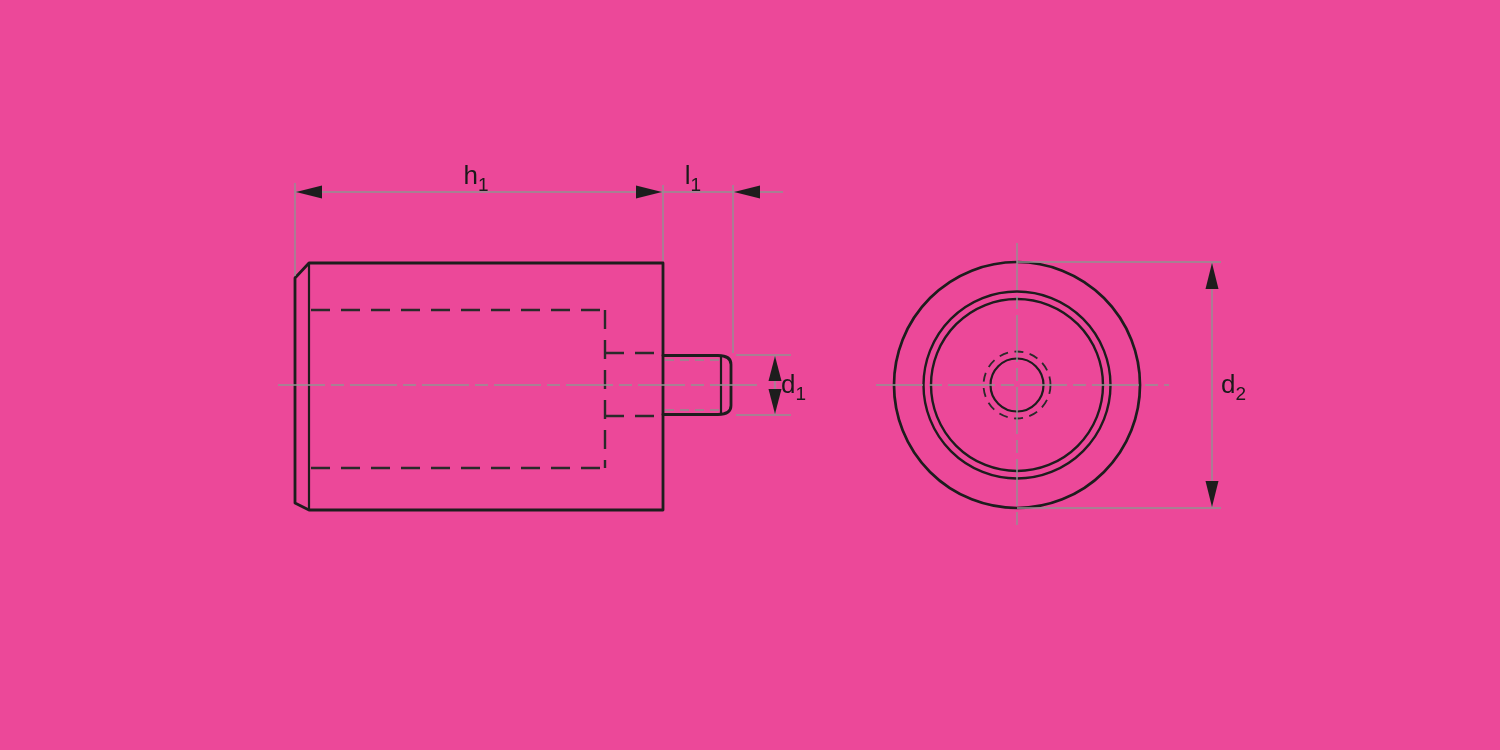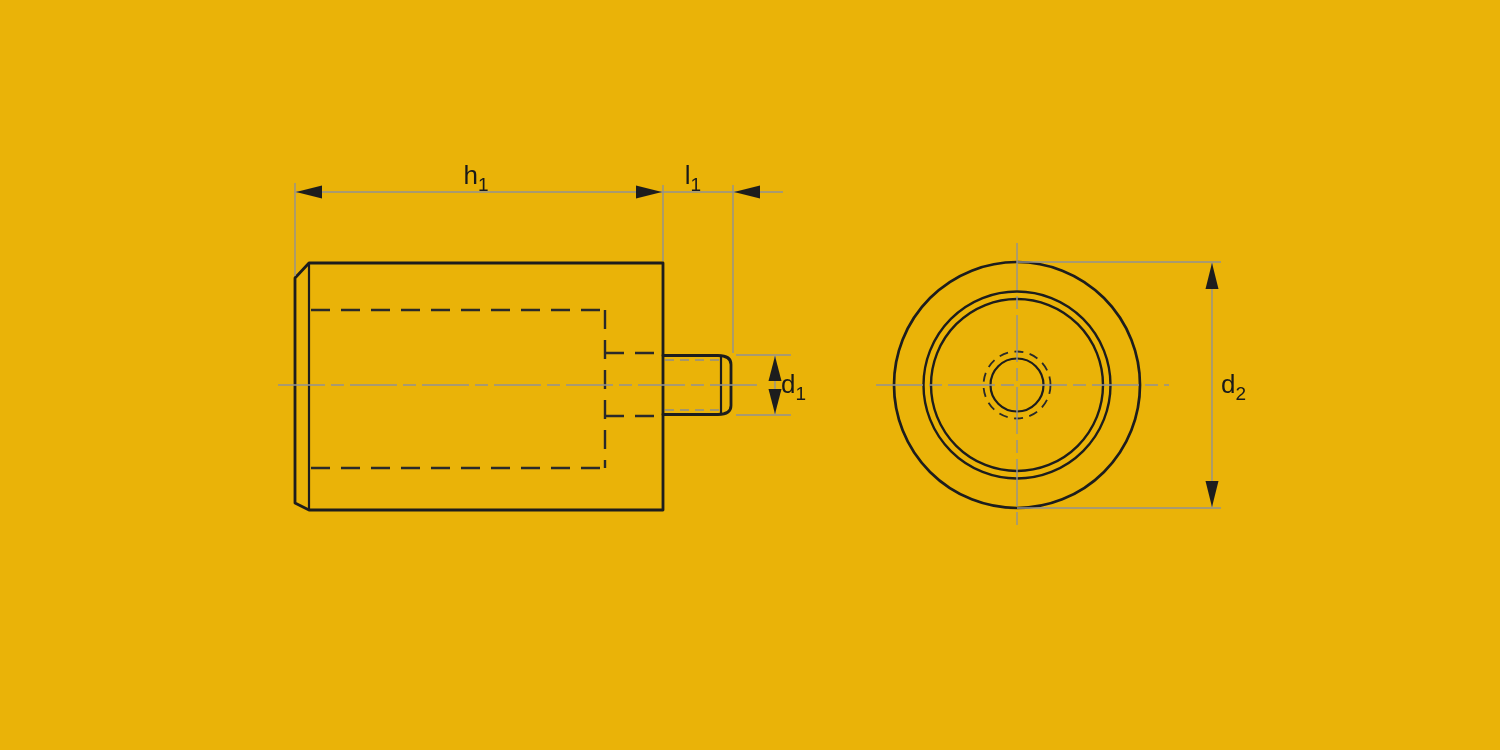--- a/index.html
+++ b/index.html
@@ -1,16 +1,16 @@
 <!DOCTYPE html>
 <html><head>
 <meta charset="utf-8">
 <style>
   html,body{margin:0;padding:0;background:#ffffff;}
-  .canvas{position:relative;width:1500px;height:750px;background:#eab308;overflow:hidden;}
+  .canvas{position:relative;width:1500px;height:750px;background:#ec4899;overflow:hidden;}
   svg{display:block;}
   .outline{stroke:#1d1d1d;stroke-width:2.8;fill:none;stroke-linejoin:round;stroke-linecap:round;}
   .outline-med{stroke:#1d1d1d;stroke-width:2.2;fill:none;}
   .circle-outer{stroke:#1d1d1d;stroke-width:2.7;fill:none;}
   .circle-ring{stroke:#1d1d1d;stroke-width:2.4;fill:none;}
   .circle-small{stroke:#1d1d1d;stroke-width:2.2;fill:none;}
   .hidden-line{stroke:#2a2a2a;stroke-width:2.4;fill:none;stroke-dasharray:19 11;}
   .hidden-thin{stroke:#8d8d8d;stroke-width:1.3;fill:none;stroke-dasharray:9 6;}
   .hidden-circle{stroke:#2a2a2a;stroke-width:1.8;fill:none;stroke-dasharray:9 6.5;}
   .thin{stroke:#929292;stroke-width:1.4;fill:none;}

